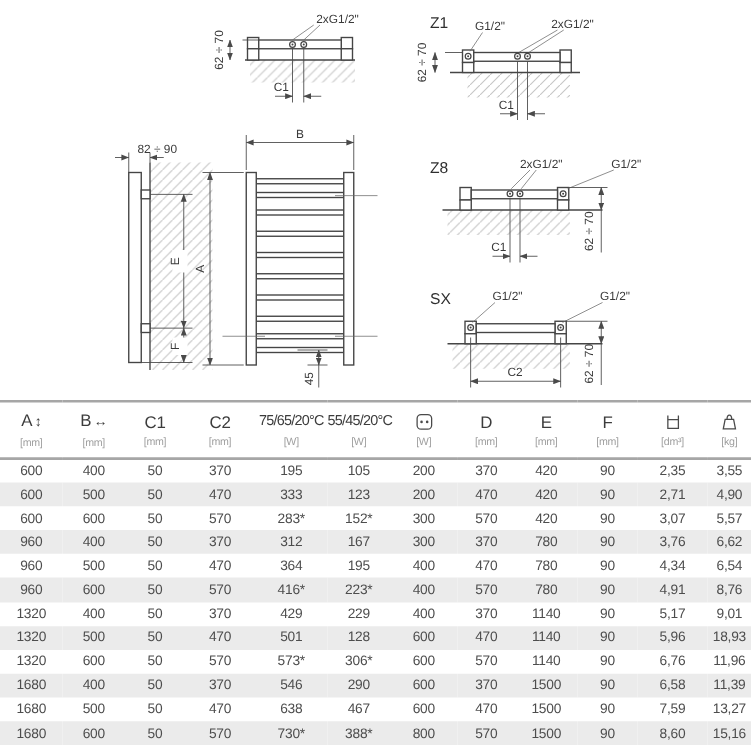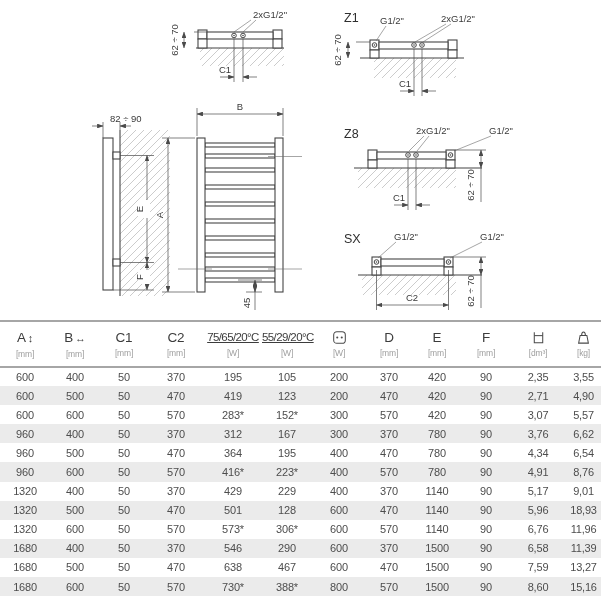--- a/index.html
+++ b/index.html
@@ -16,21 +16,21 @@
   .hatchfill{fill:url(#hatch);stroke:none;}
   .conn{fill:#ffffff;stroke:#454545;stroke-width:1;}
   .conndot{fill:#454545;stroke:none;}
   .lblbg{fill:#ffffff;stroke:none;}
 
   #spec-table{position:absolute;left:0;top:320px;width:601px;border-collapse:collapse;
               table-layout:fixed;border-top:2px solid #a6a6a6;}
   #spec-table thead tr{height:46px;border-bottom:2px solid #a6a6a6;background:#fff;}
   #spec-table th{font-weight:normal;padding:0;text-align:center;vertical-align:middle;}
   .h-label{font-size:13.5px;color:#3c3c3c;letter-spacing:-0.2px;line-height:15px;white-space:nowrap;}
-  .h-label.h-small{font-size:11.5px;letter-spacing:-0.6px;text-decoration:underline;}
+  .h-label.h-small{font-size:11.5px;letter-spacing:-0.6px;}
   .h-sym{font-size:11px;color:#3c3c3c;margin-left:2px;}
   .h-unit{font-size:8.5px;color:#9e9e9e;margin-top:3px;letter-spacing:-0.2px;}
   .hicon{display:inline-block;vertical-align:middle;}
   #spec-table tbody tr{height:19.1px;padding-left:34px;}
   #spec-table tbody tr:nth-child(even){background:#ebebeb;}
   #spec-table td{font-size:11px;color:#4d4d4d;text-align:center;padding:0;letter-spacing:-0.2px;}
 </style>
 </head>
 <body>
 
@@ -238,21 +238,21 @@
         </th>
         <th>
           <div class="h-label">C2</div>
           <div class="h-unit">[mm]</div>
         </th>
         <th>
           <div class="h-label h-small">75/65/20°C</div>
           <div class="h-unit">[W]</div>
         </th>
         <th>
-          <div class="h-label h-small">55/29/20°C</div>
+          <div class="h-label h-small">55/45/20°C</div>
           <div class="h-unit">[W]</div>
         </th>
         <th>
           <div class="h-label">
             <svg class="hicon" width="15" height="15" viewBox="0 0 16 16">
               <rect x="1.8" y="1.8" width="12.4" height="12.4" rx="3.4" fill="none" stroke="#4a4a4a" stroke-width="1.1"></rect>
               <circle cx="5.6" cy="8" r="1.1" fill="#4a4a4a"></circle>
               <circle cx="10.4" cy="8" r="1.1" fill="#4a4a4a"></circle>
             </svg>
           </div>
@@ -303,21 +303,21 @@
           <td>420</td>
           <td>90</td>
           <td>2,35</td>
           <td>3,55</td>
         </tr>
         <tr>
           <td>600</td>
           <td>500</td>
           <td>50</td>
           <td>470</td>
-          <td>419</td>
+          <td>333</td>
           <td>123</td>
           <td>200</td>
           <td>470</td>
           <td>420</td>
           <td>90</td>
           <td>2,71</td>
           <td>4,90</td>
         </tr>
         <tr>
           <td>600</td>

